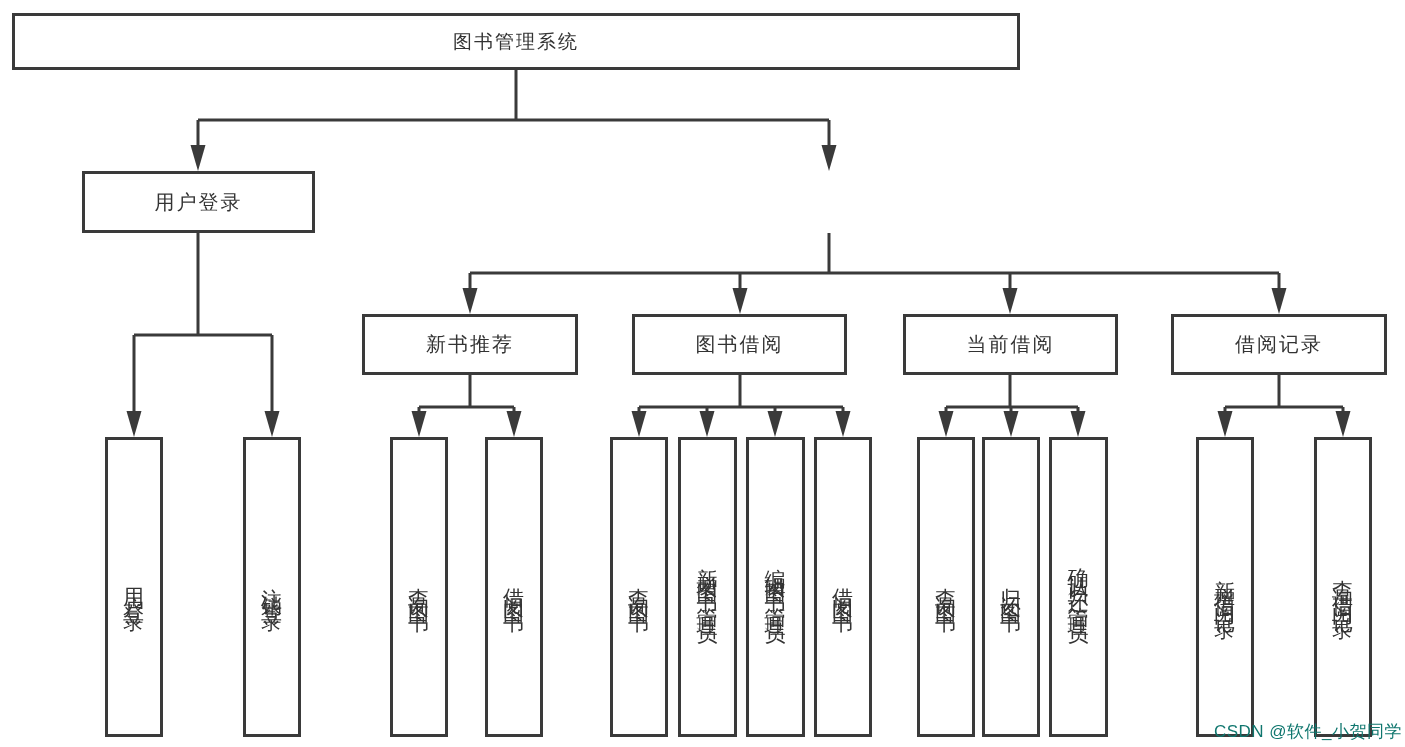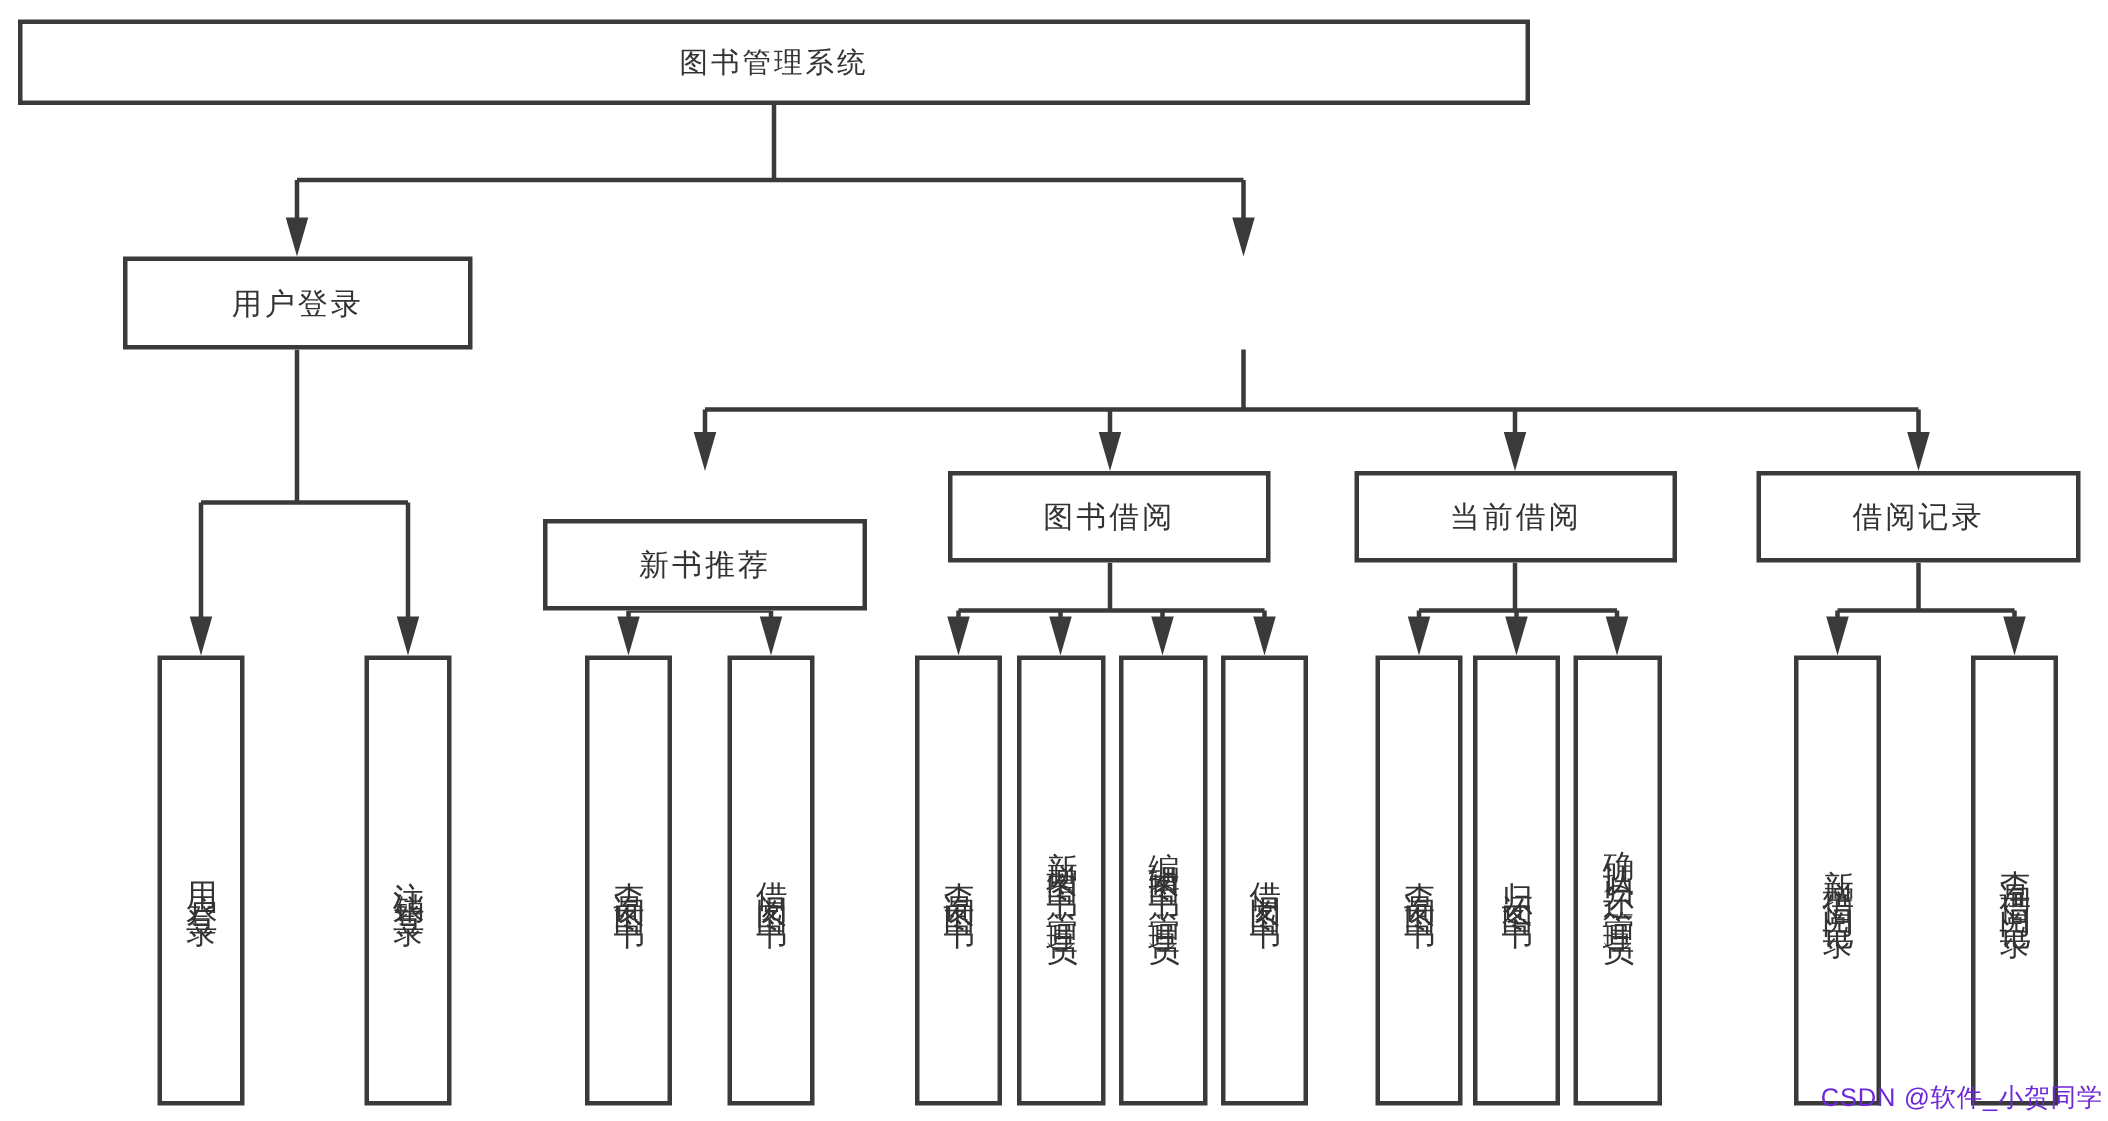--- a/index.html
+++ b/index.html
@@ -49,21 +49,21 @@
     line-height: 1;
     white-space: nowrap;
   }
   .watermark {
     position: absolute;
     right: 3px;
     bottom: 4px;
     z-index: 10;
     font-size: 17px;
     letter-spacing: 0.5px;
-    color: #6d28d9;
+    color: #0f766e;
     white-space: nowrap;
   }
 </style>
 </head>
 <body>
 
 <div class="canvas">
 
   <svg class="connectors" viewBox="0 0 1405 747">
       <path d="M516,70 L516,120 M198,120 L829,120 M198,120 L198,151 M829,120 L829,151" fill="none" stroke="#3a3a3a" stroke-width="3"></path>
@@ -95,21 +95,21 @@
     </svg>
 
   <div class="box root-box" style="left:12px; top:13px; width:1008px; height:57px;">
     <span class="lbl">图书管理系统</span>
   </div>
 
   <div class="box" style="left:82px; top:171px; width:233px; height:62px;">
     <span class="lbl">用户登录</span>
   </div>
 
-  <div class="box" style="left:362px; top:314px; width:216px; height:61px;margin-top:32px;">
+  <div class="box" style="left:362px; top:314px; width:216px; height:61px;">
     <span class="lbl">新书推荐</span>
   </div>
   <div class="box" style="left:632px; top:314px; width:215px; height:61px;text-align:right;">
     <span class="lbl">图书借阅</span>
   </div>
   <div class="box" style="left:903px; top:314px; width:215px; height:61px;text-align:right;">
     <span class="lbl">当前借阅</span>
   </div>
   <div class="box" style="left:1171px; top:314px; width:216px; height:61px;">
     <span class="lbl">借阅记录</span>

